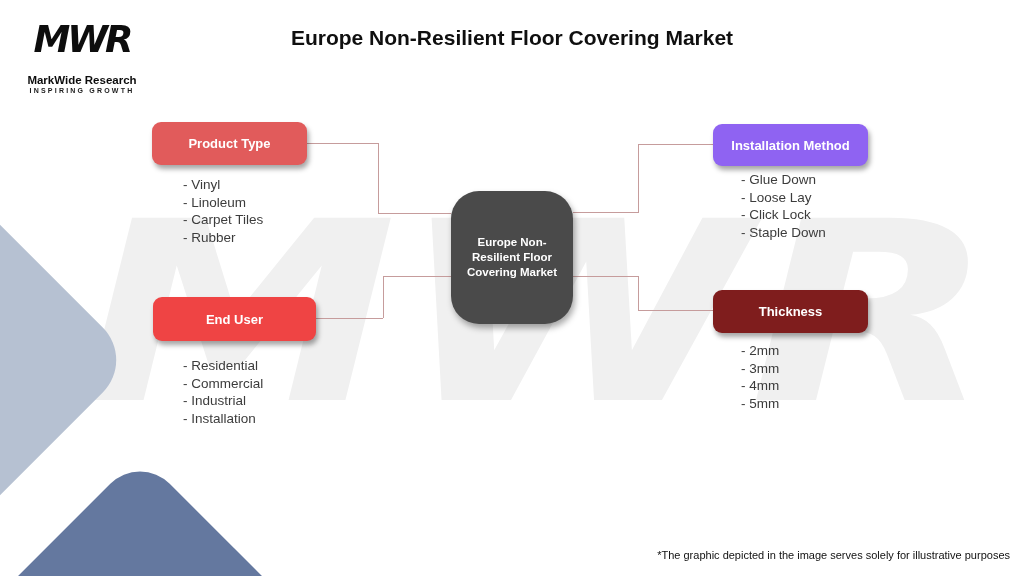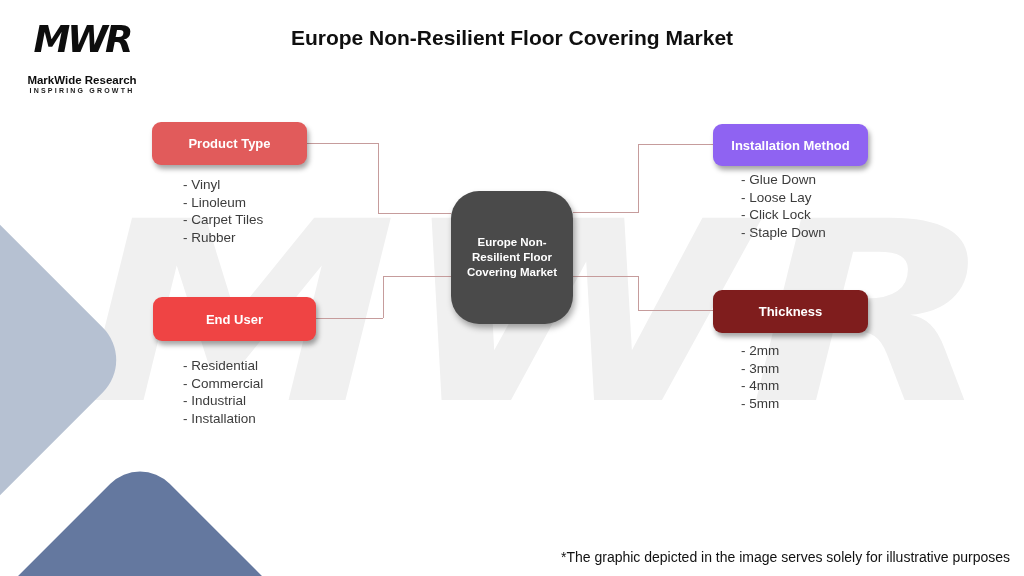--- a/index.html
+++ b/index.html
@@ -47,21 +47,21 @@
   
   .items{position:absolute;z-index:3;font-size:13.5px;color:#3c3c3c;line-height:17.5px;}
   #list-product{left:183px;top:176px;}
   #list-install{left:741px;top:171px;}
   #list-enduser{left:183px;top:357px;}
   #list-thickness{left:741px;top:342px;}
 
   
   .source{position:absolute;left:330px;top:545px;width:350px;text-align:center;
           font-size:13.5px;font-weight:bold;color:#0d0d0d;z-index:3;}
-  .disclaimer{position:absolute;right:14px;top:549px;font-size:14px;color:#111;z-index:3;}
+  .disclaimer{position:absolute;right:14px;top:549px;font-size:11px;color:#111;z-index:3;}
 </style>
 </head>
 <body>
 
 <div class="canvas">
 
   <div class="watermark">
     <svg width="930" height="230" viewBox="0 0 930 230">
       <text x="0" y="195" font-size="250" textLength="915" lengthAdjust="spacingAndGlyphs">MWR</text>
     </svg>

